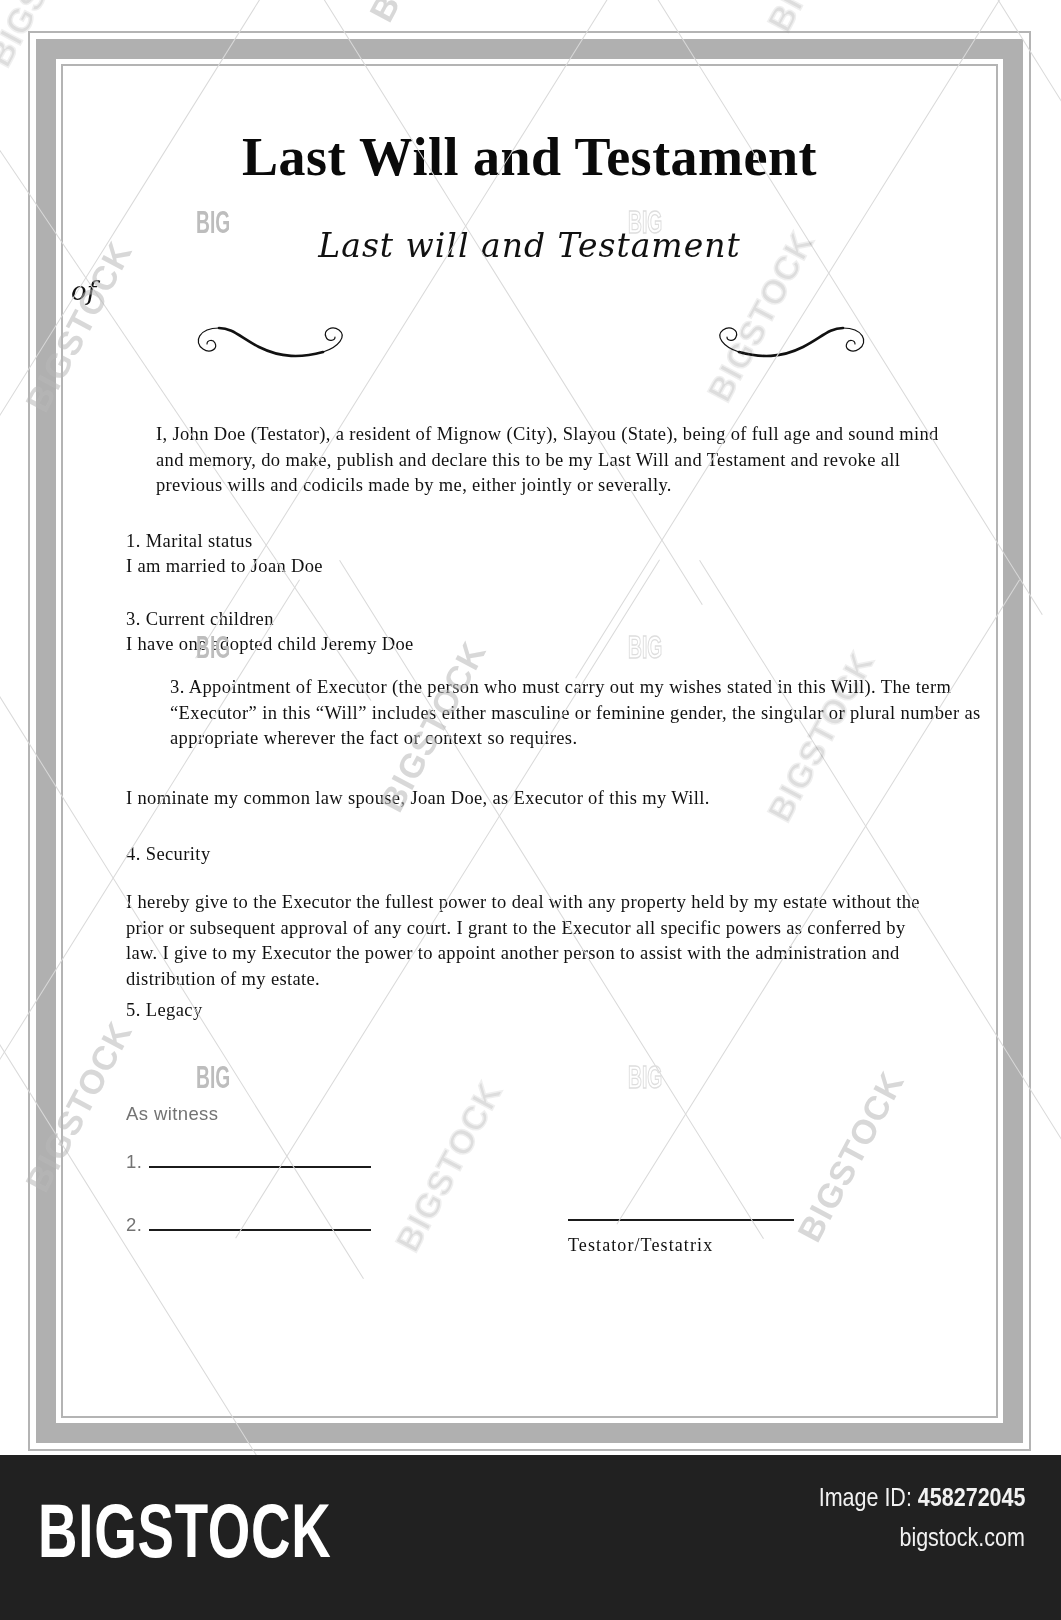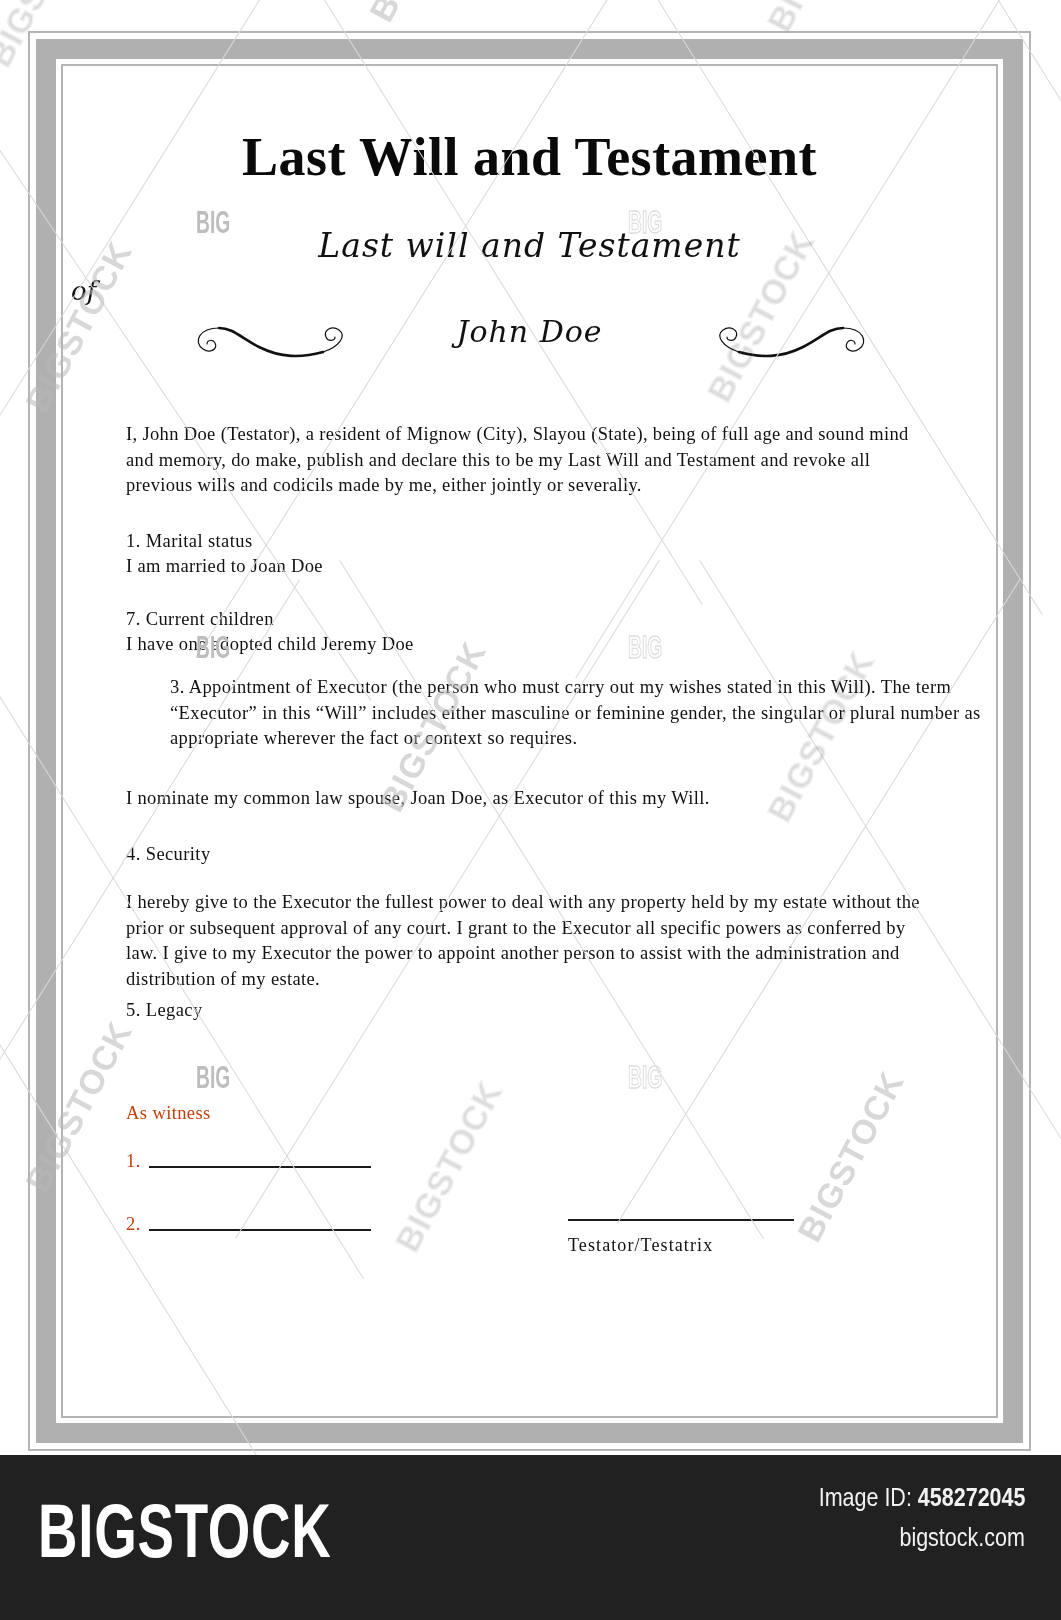--- a/index.html
+++ b/index.html
@@ -129,23 +129,23 @@
     font-size: 18.5px;
     line-height: 25.5px;
     color: #111111;
     letter-spacing: 0.35px;
   }
   .sec-heading { letter-spacing: 0.4px; }
 
   
   .sig-label {
     position: absolute;
-    font-family: Liberation Serif, serif;
+    font-family: Liberation Sans, sans-serif;
     font-size: 18.5px;
-    color: #c2410c;
+    color: #737373;
     letter-spacing: 0.4px;
   }
   .rule {
     position: absolute;
     height: 0;
     border-top: 2.5px solid #1b1b1b;
   }
   .testator-label {
     position: absolute;
     font-family: "Liberation Serif", "DejaVu Serif", serif;
@@ -262,47 +262,46 @@
   <div class="frame-paper"></div>
 
   <div class="doc">
 
     <div class="doc-title">Last Will and Testament</div>
 
     <div class="doc-subtitle script">Last will and Testament</div>
 
     <div class="doc-of script">of</div>
 
-    <div class="doc-name script">John Doe</div>
 
     <div class="flourish left">
       <svg viewBox="0 0 190 58" xmlns="http://www.w3.org/2000/svg">
         <g fill="none" stroke="#111111" stroke-linecap="round">
           <path d="M30 12 C10 12 4 26 14 33 C21 38 29 33 26 27 C24 23 18 24 18 28" stroke-width="1.2"></path>
           <path d="M30 12 C44 12 52 22 70 31 C92 42 112 42 134 36" stroke-width="2.6"></path>
           <path d="M134 36 C150 31 158 20 150 14 C143 9 134 14 137 21 C139 26 146 25 146 21" stroke-width="1.2"></path>
         </g>
       </svg>
     </div>
     <div class="flourish right">
       <svg viewBox="0 0 190 58" xmlns="http://www.w3.org/2000/svg">
         <g fill="none" stroke="#111111" stroke-linecap="round">
           <path d="M56 36 C40 31 32 20 40 14 C47 9 56 14 53 21 C51 26 44 25 44 21" stroke-width="1.2"></path>
           <path d="M56 36 C78 42 98 42 120 31 C138 22 146 12 160 12" stroke-width="2.6"></path>
           <path d="M160 12 C180 12 186 26 176 33 C169 38 161 33 164 27 C166 23 172 24 172 28" stroke-width="1.2"></path>
         </g>
       </svg>
     </div>
 
-    <div class="body-text" style="top:348px;">I, John Doe (Testator), a resident of Mignow (City), Slayou (State), being of full age and sound mind and memory, do make, publish and declare this to be my  Last Will and Testament and revoke all previous wills and codicils made by me, either jointly or severally.</div>
+    <div class="body-text" style="top:348px;margin-left:30px;">I, John Doe (Testator), a resident of Mignow (City), Slayou (State), being of full age and sound mind and memory, do make, publish and declare this to be my  Last Will and Testament and revoke all previous wills and codicils made by me, either jointly or severally.</div>
 
     <div class="body-text sec-heading" style="top:455px;">1. Marital status</div>
     <div class="body-text" style="top:480px;">I am married to Joan Doe</div>
 
-    <div class="body-text sec-heading" style="top:533px;">7. Current children</div>
+    <div class="body-text sec-heading" style="top:533px;">3. Current children</div>
     <div class="body-text" style="top:558px;">I have one adopted child Jeremy Doe</div>
 
     <div class="body-text sec-heading" style="top:601px;margin-left:44px;">3. Appointment of Executor (the person who must carry out my wishes stated in this Will). The term “Executor” in this “Will” includes either masculine or feminine gender, the singular or plural number as appropriate wherever the fact or context so requires.</div>
     <div class="body-text" style="top:712px;">I nominate my common law spouse, Joan Doe, as Executor of this my Will.</div>
 
     <div class="body-text sec-heading" style="top:768px;">4. Security</div>
     <div class="body-text" style="top:816px;">I hereby give to the Executor the fullest power to deal with any property held by my estate without the prior or subsequent approval of any court. I grant to the Executor all specific powers as conferred by law. I give to my Executor the power to appoint another person to assist with the administration and distribution of my estate.</div>
 
     <div class="body-text sec-heading" style="top:924px;">5. Legacy</div>
 

